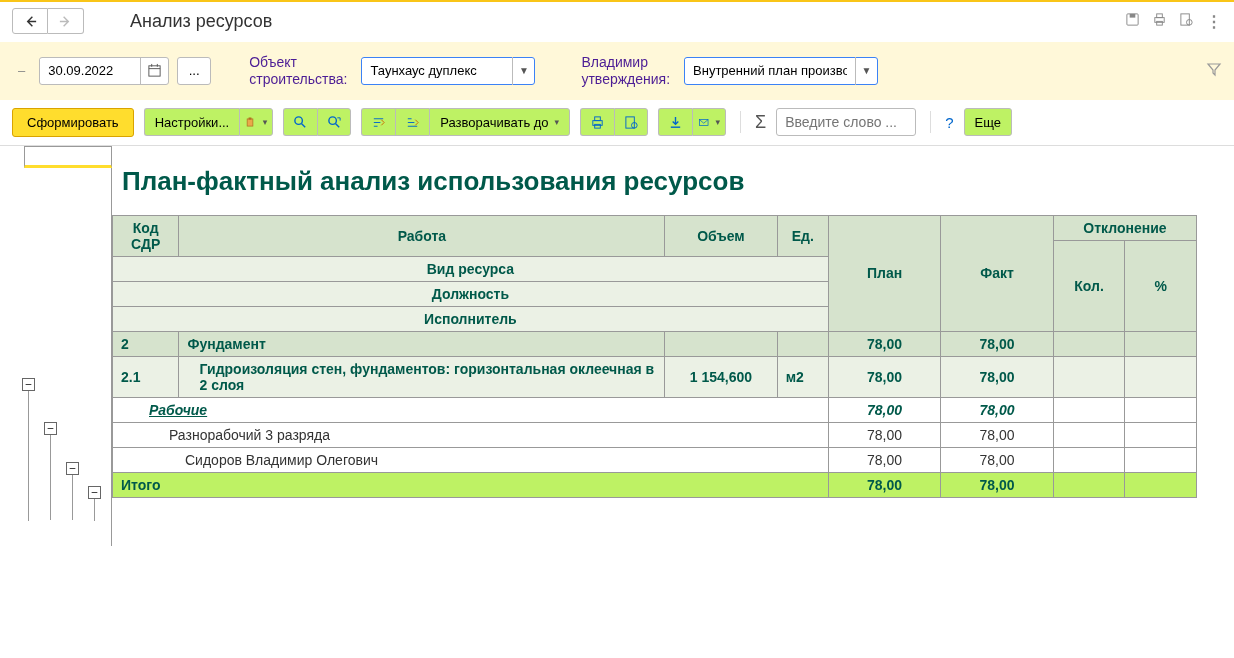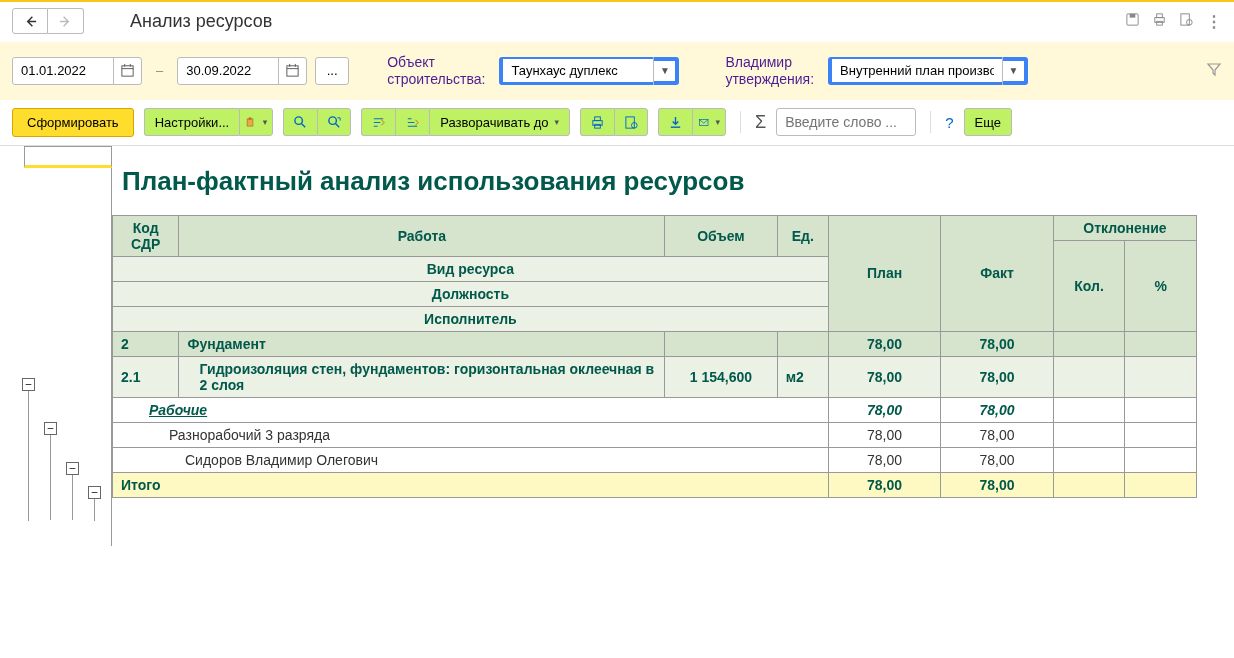--- a/index.html
+++ b/index.html
@@ -58,21 +58,21 @@
   background: #fff; border-radius: 3px; cursor: pointer;
   display: flex; align-items: center; justify-content: center;
   margin-right: 30px;
 }
 .filter-label {
   font-size: 14px; color: #4c1d95; line-height: 1.2;
   margin-right: 6px;
 }
 .combo {
   display: flex; align-items: center;
-  border: 4px solid #3b82f6; background: #fff;
+  border: 1px solid #3b82f6; background: #fff;
   border-radius: 3px; height: 28px;
 }
 .combo input {
   border: none; outline: none;
   padding: 4px 8px; width: 150px; font-size: 13px;
 }
 .combo .dd-btn {
   width: 22px; height: 28px;
   border-left: 1px solid #bbb;
   display: flex; align-items: center; justify-content: center;
@@ -193,21 +193,21 @@
 .row-l2 td {
   background: #fff;
   font-style: italic;
   color: #00594a;
   font-weight: bold;
 }
 .row-l2 td:first-child { text-decoration: underline; }
 .row-l3 td { background: #fff; }
 .row-l4 td { background: #fff; }
 .row-total td {
-  background: #fef9c3;
+  background: #bef264;
   color: #00594a;
   font-weight: bold;
 }
 .num { text-align: center; }
 .indent-1 { padding-left: 20px !important; }
 .indent-2 { padding-left: 36px !important; }
 .indent-3 { padding-left: 56px !important; }
 .indent-4 { padding-left: 72px !important; }
 .vsep {
   width: 1px; height: 22px; background: #ddd; margin: 0 4px;
@@ -243,31 +243,20 @@
         </svg></span>
     <span><svg class="ico" viewBox="0 0 16 16">
           <rect x="2" y="2" width="9" height="12" stroke="#888" fill="none"></rect>
           <circle cx="11" cy="11" r="3" stroke="#888" fill="none"></circle>
         </svg></span>
     <span style="font-weight:bold;">⋮</span>
   </div>
 </div>
 
 <div class="filter-bar">
-  <div class="date-input">
-    <input type="text" value="01.01.2022" style="">
-    <div class="cal-btn">
-        <svg class="ico" viewBox="0 0 16 16">
-          <rect x="2" y="3" width="12" height="11" stroke="#555" fill="none"></rect>
-          <line x1="2" y1="6" x2="14" y2="6" stroke="#555"></line>
-          <line x1="5" y1="1" x2="5" y2="4" stroke="#555"></line>
-          <line x1="11" y1="1" x2="11" y2="4" stroke="#555"></line>
-        </svg>
-      </div>
-  </div>
   <span class="dash">–</span>
   <div class="date-input">
     <input type="text" value="30.09.2022" style="">
     <div class="cal-btn">
         <svg class="ico" viewBox="0 0 16 16">
           <rect x="2" y="3" width="12" height="11" stroke="#555" fill="none"></rect>
           <line x1="2" y1="6" x2="14" y2="6" stroke="#555"></line>
           <line x1="5" y1="1" x2="5" y2="4" stroke="#555"></line>
           <line x1="11" y1="1" x2="11" y2="4" stroke="#555"></line>
         </svg>

